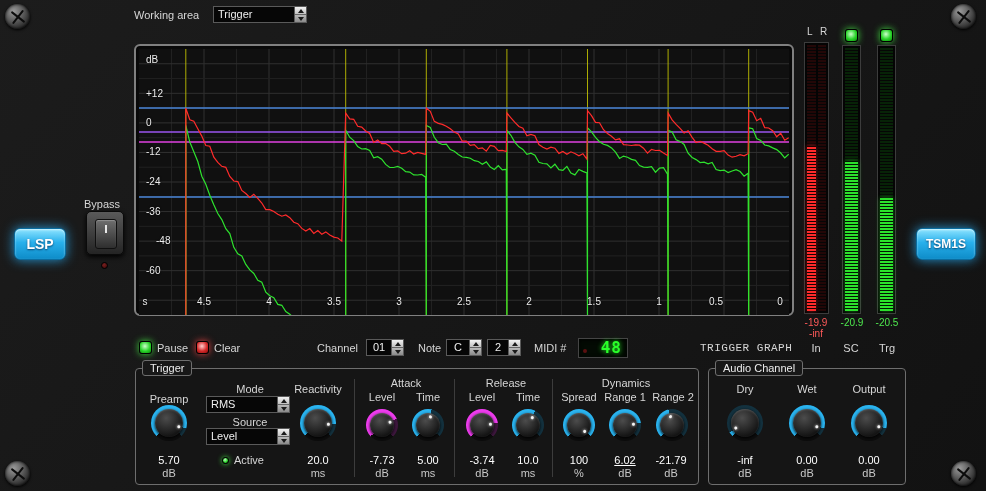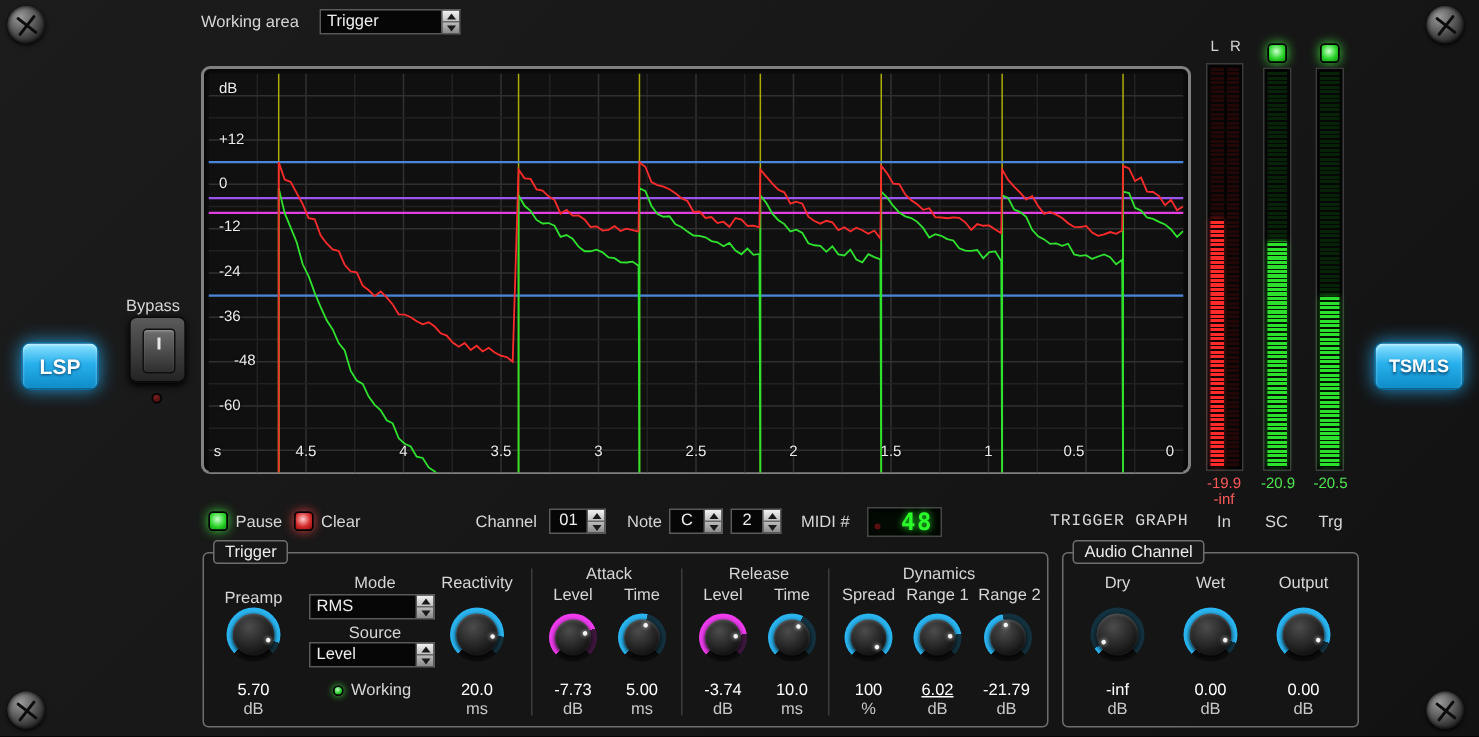--- a/index.html
+++ b/index.html
@@ -261,21 +261,21 @@
     </div>
     <span class="khdr" style="left:64px;top:47px;width:100px;">Source</span>
     <div class="combo" style="left:70px;top:59px;">
       <span class="box" style="width:72px;">Level</span>
       <span class="spin">
           <i class="up"></i>
           <i class="dn"></i>
         </span>
     </div>
     <div class="leddot on-green" style="left:86px;top:88px;"></div>
-    <span class="lbl" style="left:98px;top:85px;">Working</span>
+    <span class="lbl" style="left:98px;top:85px;">Active</span>
 
     <span class="khdr" style="left:150px;top:14px;width:64px;">Reactivity</span>
     <div class="knob" style="left:164px;top:36px;width:36px;height:36px;">
       <div class="ring" style="background: conic-gradient(from 225deg, rgb(42, 180, 240) 0deg, rgb(42, 180, 240) 229.5deg, rgba(42, 180, 240, 0.22) 229.5deg, rgba(42, 180, 240, 0.22) 270deg, transparent 270deg, transparent 360deg);"></div>
         <div class="capb"></div>
         <div class="rot" style="transform: rotate(454.5deg);">
           <i class="dot"></i>
         </div>
     </div>
     <span class="kval" style="left:150px;top:85px;width:64px;">20.0</span>

